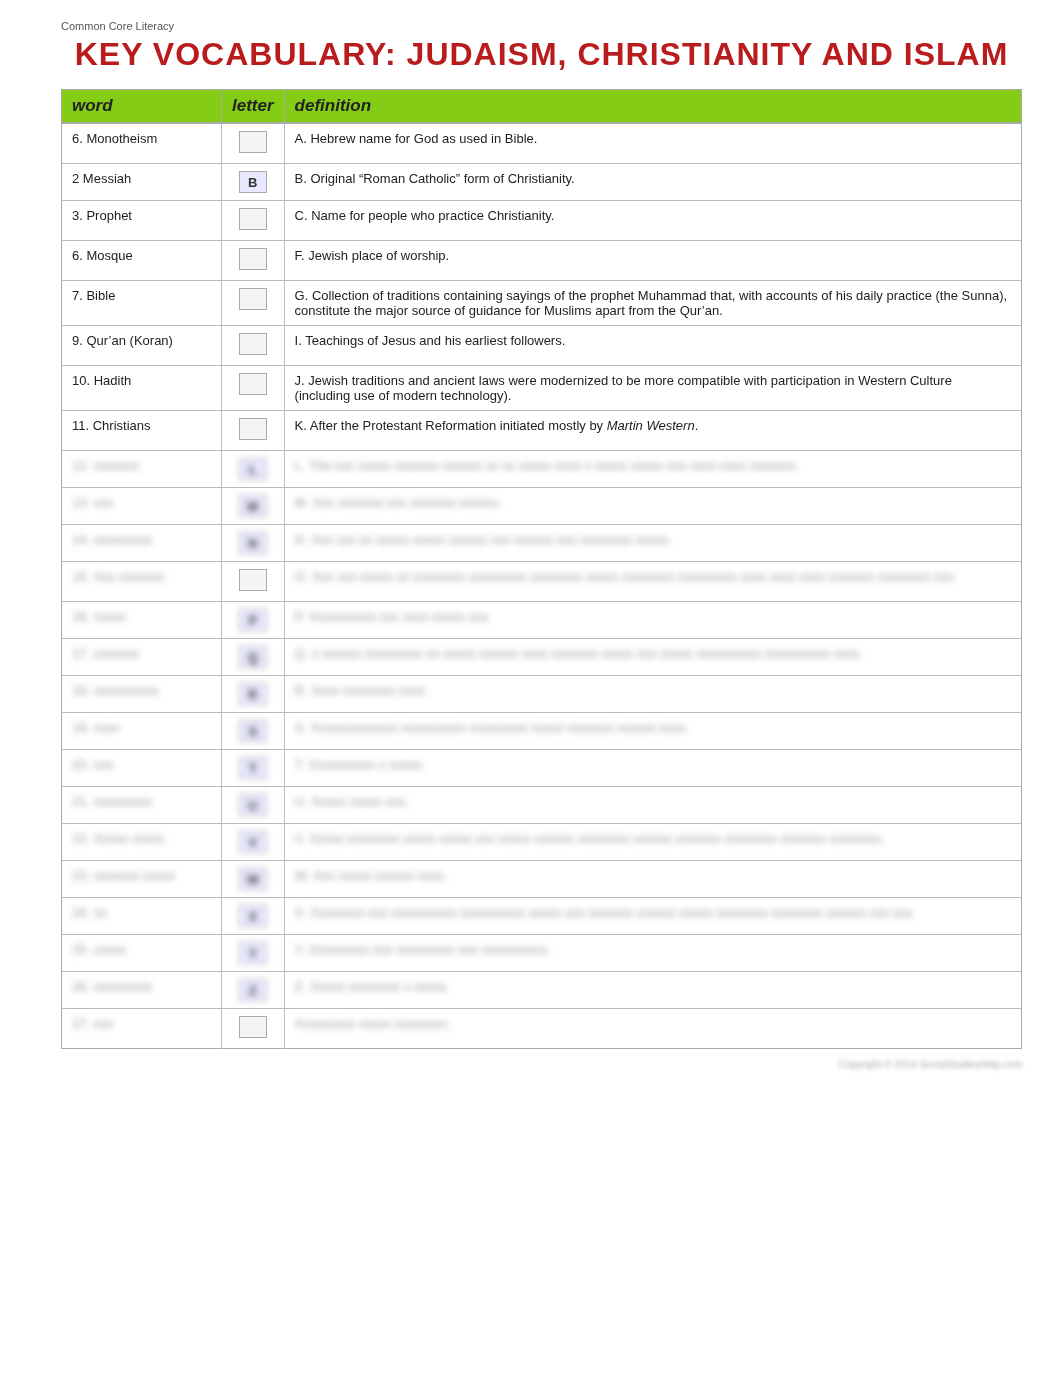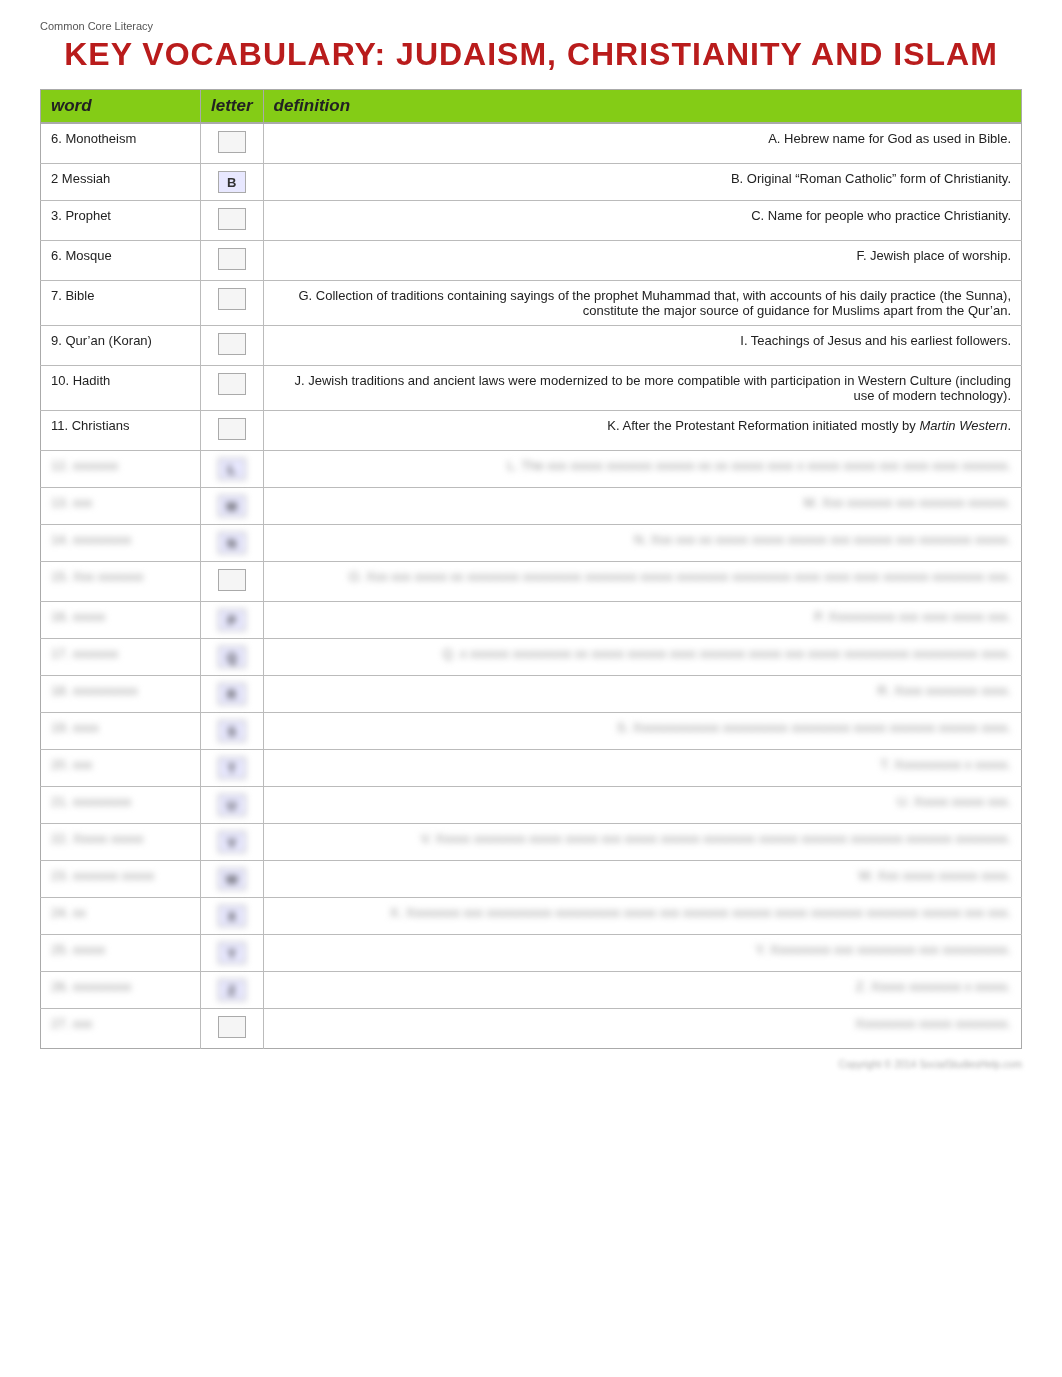--- a/index.html
+++ b/index.html
@@ -5,21 +5,21 @@
     * { margin: 0; padding: 0; box-sizing: border-box; }
     body {
       background: #fff;
       font-family: Arial, sans-serif;
       font-size: 13px;
       color: #222;
       width: 1062px;
       min-height: 1377px;
     }
     .page {
-      padding: 20px 40px 40px 40px;
+      padding: 20px 40px 40px 61px;
     }
     .common-core {
       font-size: 11px;
       color: #555;
       margin-bottom: 4px;
     }
     .main-title {
       text-align: center;
       font-family: 'Impact', 'Arial Black', sans-serif;
       font-size: 32px;
@@ -45,21 +45,21 @@
       background: #84cc16;
       text-transform: lowercase;
     }
     .vocab-table th:last-child { border-right: none; }
     .vocab-table td {
       padding: 7px 10px;
       border-bottom: 1px solid #bbb;
       border-right: 1px solid #bbb;
       vertical-align: top;
     }
-    .vocab-table td:last-child { border-right: none; text-align: right; }
+    .vocab-table td:last-child { border-right: none; }
     .vocab-table tr:last-child td { border-bottom: none; }
     .col-word { width: 160px; }
     .col-letter { width: 60px; text-align: center; }
     .col-def { width: auto; }
     .blurred {
       filter: blur(3px);
       color: #999;
       user-select: none;
     }
     .letter-box {

